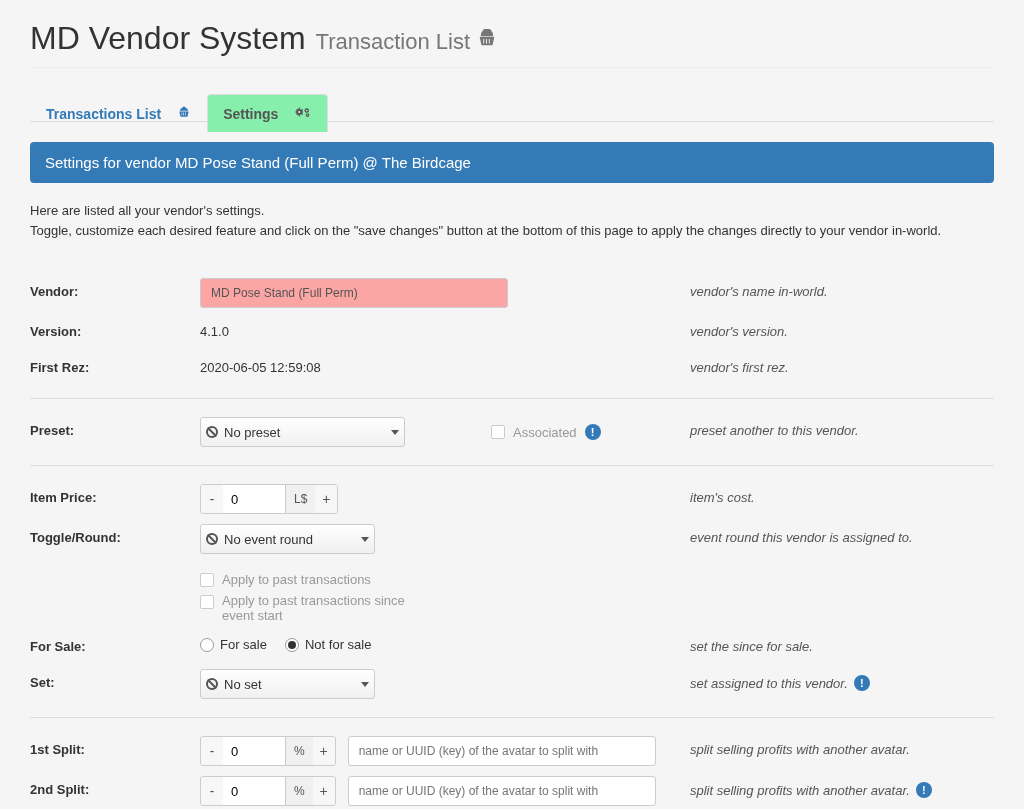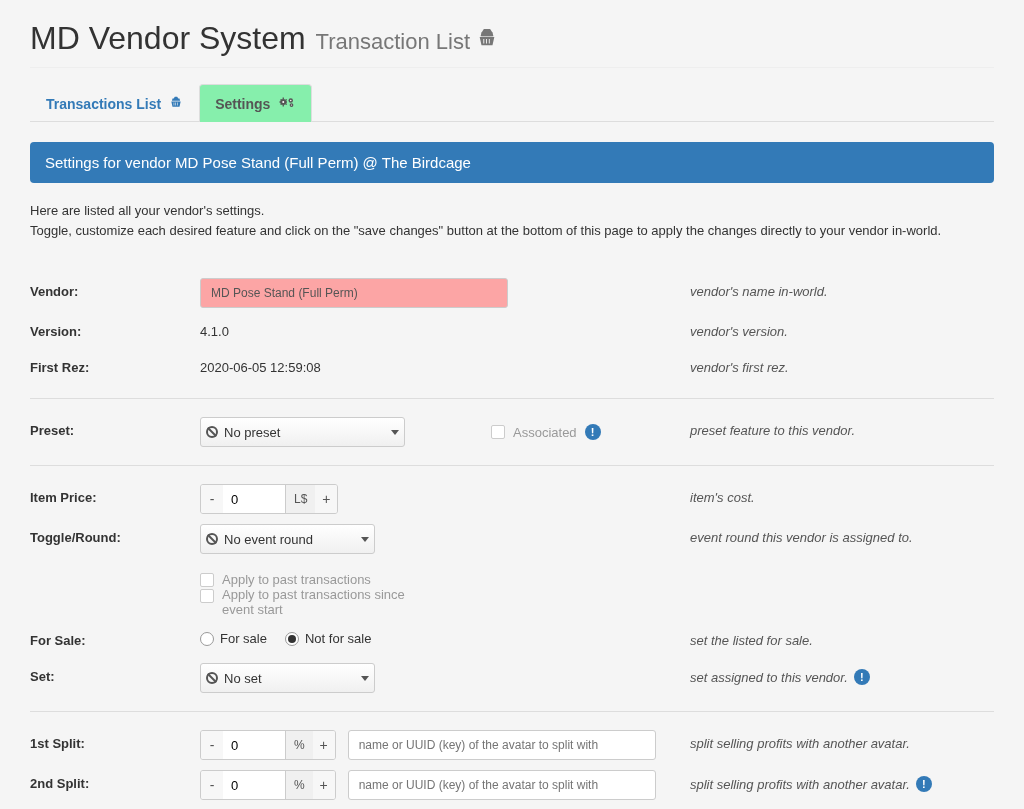--- a/index.html
+++ b/index.html
@@ -19,25 +19,25 @@
   .gears-icon svg { width: 18px; height: 14px; }
 
   .tabs { border-bottom: 1px solid #ddd; margin-bottom: 20px; display: flex; }
   .tab {
     padding: 10px 15px;
     cursor: pointer;
     color: #337ab7;
     font-weight: 600;
     display: inline-flex;
     align-items: center;
-    gap: 8px;
+    gap: 16px;
     border: 1px solid transparent;
     border-bottom: none;
     position: relative;
-    top: 1px;
+    top: 11px;
   }
   .tab.active {
     color: #555;
     background: #86efac;
     border-color: #ddd;
     border-radius: 4px 4px 0 0;
   }
 
   .banner {
     background: #337ab7;
@@ -129,21 +129,21 @@
     content: ""; width: 8px; height: 8px; background: #333; border-radius: 50%;
   }
 
   .placeholder-input {
     border: 1px solid #ccc; border-radius: 3px; padding: 6px 10px; font-size: 12px;
     color: #999; background: #fff; height: 30px; width: 308px;
   }
 
   .split-row .row-control { gap: 12px; }
 
-  .check-col { display: flex; flex-direction: column; gap: 0; max-width: 260px; align-items: flex-start; }
+  .check-col { display: flex; flex-direction: column; gap: 6px; max-width: 260px; align-items: flex-start; }
 </style>
 </head>
 <body>
 
 <div class="page-header">
   <h1>MD Vendor System</h1>
   <span class="sub">Transaction List</span>
   <span class="basket-icon">
     <svg viewBox="0 0 24 24" fill="#777">
         <path d="M5 10l1-4h2l2-3h4l2 3h2l1 4H5zm-1 1h16l-2 9H6l-2-9zm4 2v5h1v-5H8zm3 0v5h1v-5h-1zm3 0v5h1v-5h-1z"></path>
@@ -221,21 +221,21 @@
         </span>
       <span class="caret"></span>
     </div>
     <div style="width:50px"></div>
     <div class="checkbox-row">
       <span class="fake-checkbox"></span>
       <span>Associated</span>
       <span class="info-badge">!</span>
     </div>
   </div>
-  <div class="row-help">preset feature to this vendor.</div>
+  <div class="row-help">preset another to this vendor.</div>
 </div>
 
 <div class="section-sep"></div>
 
 <div class="row">
   <div class="row-label">Item Price:</div>
   <div class="row-control">
     <div class="spinner">
       <button>-</button>
       <input value="0" style="">
@@ -278,21 +278,21 @@
       <div class="radio-item">
         <span class="radio-dot"></span>
         <span>For sale</span>
       </div>
       <div class="radio-item">
         <span class="radio-dot checked"></span>
         <span>Not for sale</span>
       </div>
     </div>
   </div>
-  <div class="row-help">set the listed for sale.</div>
+  <div class="row-help">set the since for sale.</div>
 </div>
 
 <div class="row">
   <div class="row-label">Set:</div>
   <div class="row-control">
     <div class="dropdown">
       <span class="dd-left">
           <span class="ban-icon"></span>
           <span>No set</span>
         </span>

